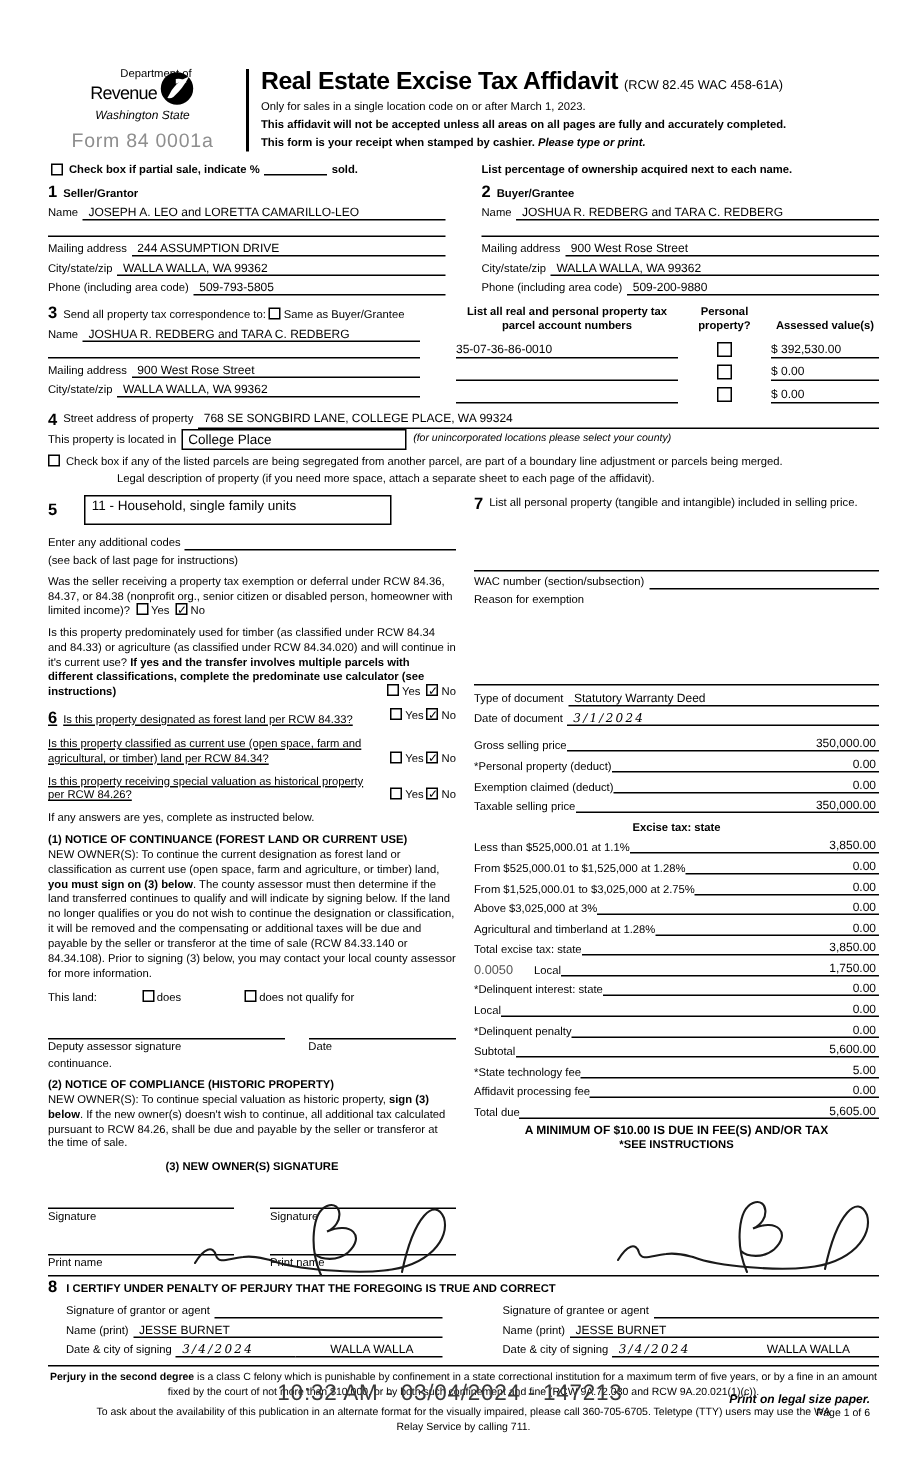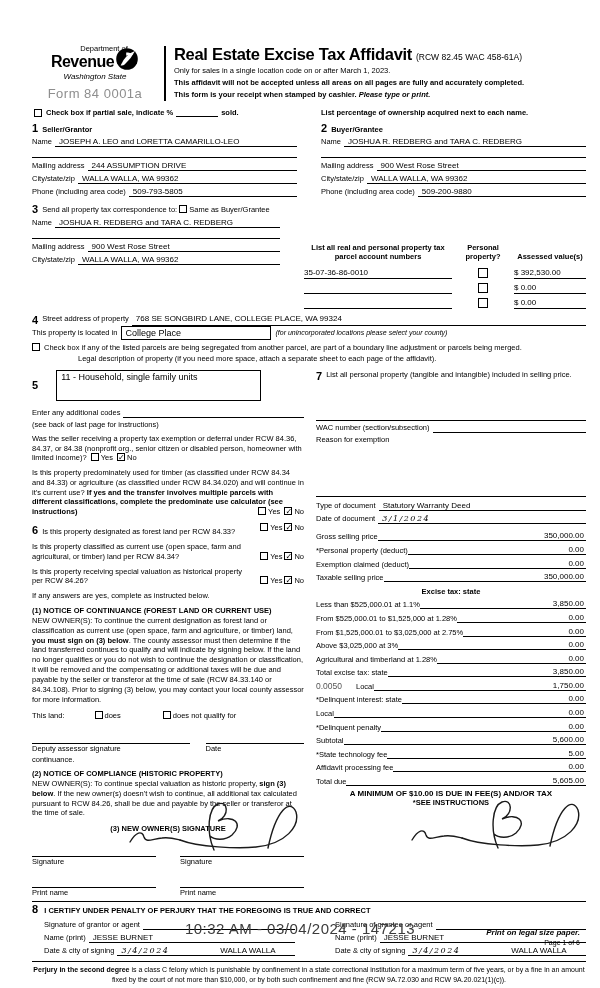--- a/index.html
+++ b/index.html
@@ -9,21 +9,21 @@
     font-family: "Liberation Sans", sans-serif; font-size: 7.5px; color: #000;
     overflow: hidden;
   }
   .content { padding: 44px 14px 0 32px; }
 
   
   .hdr { display: flex; align-items: stretch; }
   .hdr-left { width: 126px; flex: none; text-align: center; }
   .dept-small { font-size: 7.5px; margin-left: 18px; }
   .dept-row { display: flex; align-items: center; justify-content: center; }
-  .dept-big { font-size: 16px; font-weight: bold; letter-spacing: -0.5px; }
+  .dept-big { font-size: 12px; font-weight: normal; letter-spacing: -0.5px; }
   .logo { width: 24px; height: 24px; margin-left: 1px; margin-top: -6px; }
   .dept-state { font-style: italic; font-size: 8px; margin-top: 1px; }
   .form-no { font-size: 13px; color: #8e8e8e; margin-top: 5px; letter-spacing: 0.5px; }
   .hdr-div { width: 2px; background: #000; margin: 2px 8px 0 6px; flex: none; }
   .hdr-right { flex: 1; padding-top: 1px; }
   .title-line { display: flex; align-items: baseline; gap: 4px; }
   .main-title { font-size: 16.5px; font-weight: bold; letter-spacing: -0.3px; }
   .title-rcw { font-size: 8.5px; }
   .sub { font-size: 7.5px; margin-top: 2px; line-height: 1.3; }
   .b { font-weight: bold; } .i { font-style: italic; }
@@ -36,39 +36,39 @@
   .field .lbl { white-space: nowrap; padding-right: 3px; }
   .field .val { flex: 1; border-bottom: 1px solid #000; padding: 0 0 0 4px;
                 min-height: 10px; font-size: 8px; }
   .blankline { border-bottom: 1px solid #000; height: 11px; }
   .secnum { font-size: 11px; font-weight: bold; margin-right: 4px; }
   .sechead { font-weight: bold; }
   .row2 { display: grid; grid-template-columns: 1fr 1fr; column-gap: 24px; }
   .hr { border-top: 1px solid #000; }
 
   
-  .ptable { font-size: 7.5px; margin-top: 40px; }
+  .ptable { font-size: 7.5px; }
   .prow { display: flex; align-items: flex-end; }
   .pc1 { width: 148px; } .pc2 { width: 62px; text-align: center; } .pc3 { width: 72px; }
   .phead { font-weight: bold; text-align: center; line-height: 1.25; }
   .pline { border-bottom: 1px solid #000; min-height: 11px; font-size: 8px; }
   .prow + .prow { margin-top: 4px; }
 
   
   .located-box { border: 1.2px solid #000; width: 150px; height: 14px; font-size: 9px;
                  padding: 1px 3px; margin: 0 4px; }
   .legal-box { border: 1.2px solid #000; min-height: 47px; padding: 3px 5px;
                font-size: 8px; line-height: 1.6; margin-top: 1px; }
 
   
   .cols57 { display: grid; grid-template-columns: 272px 1fr; column-gap: 12px; margin-top: 7px; }
-  .code-box { border: 1.2px solid #000; width: 205px; height: 31px; font-size: 9px; padding: 1px 4px; }
+  .code-box { border: 1.2px solid #000; width: 205px; height: 20px; font-size: 9px; padding: 1px 4px; }
   .q { line-height: 1.3; margin-top: 5px; }
   .qrow { display: flex; align-items: flex-start; margin-top: 5px; line-height: 1.3; }
-  .qrow .qtext { flex: 1; padding-right: 4px; }
+  .qrow .qtext { flex: 1; padding-right: 4px; text-decoration: underline; }
   .yn { white-space: nowrap; flex: none; }
   .notice-title { font-weight: bold; margin-top: 5px; }
   .small-p { line-height: 1.32; margin-top: 1px; }
   .sig2 { display: grid; grid-template-columns: 1fr 1fr; column-gap: 24px; }
   .sigline { border-bottom: 1px solid #000; height: 12px; }
   .u { border-bottom: 1px solid #000; }
 
   
   .mrow { display: flex; align-items: flex-end; height: 13.6px; }
   .mprefix { color: #555; font-size: 8.5px; padding-right: 14px; }

